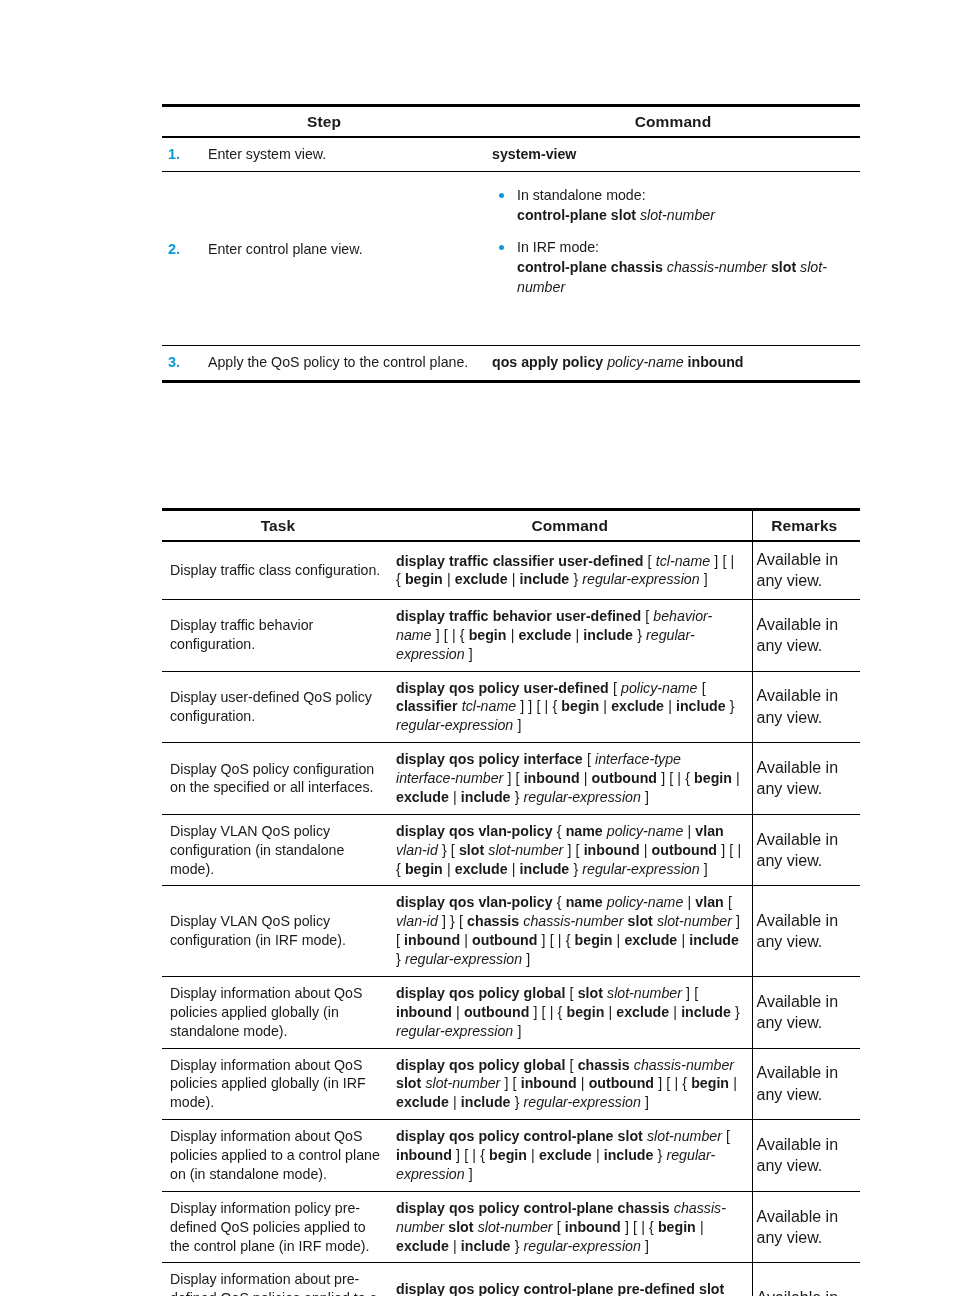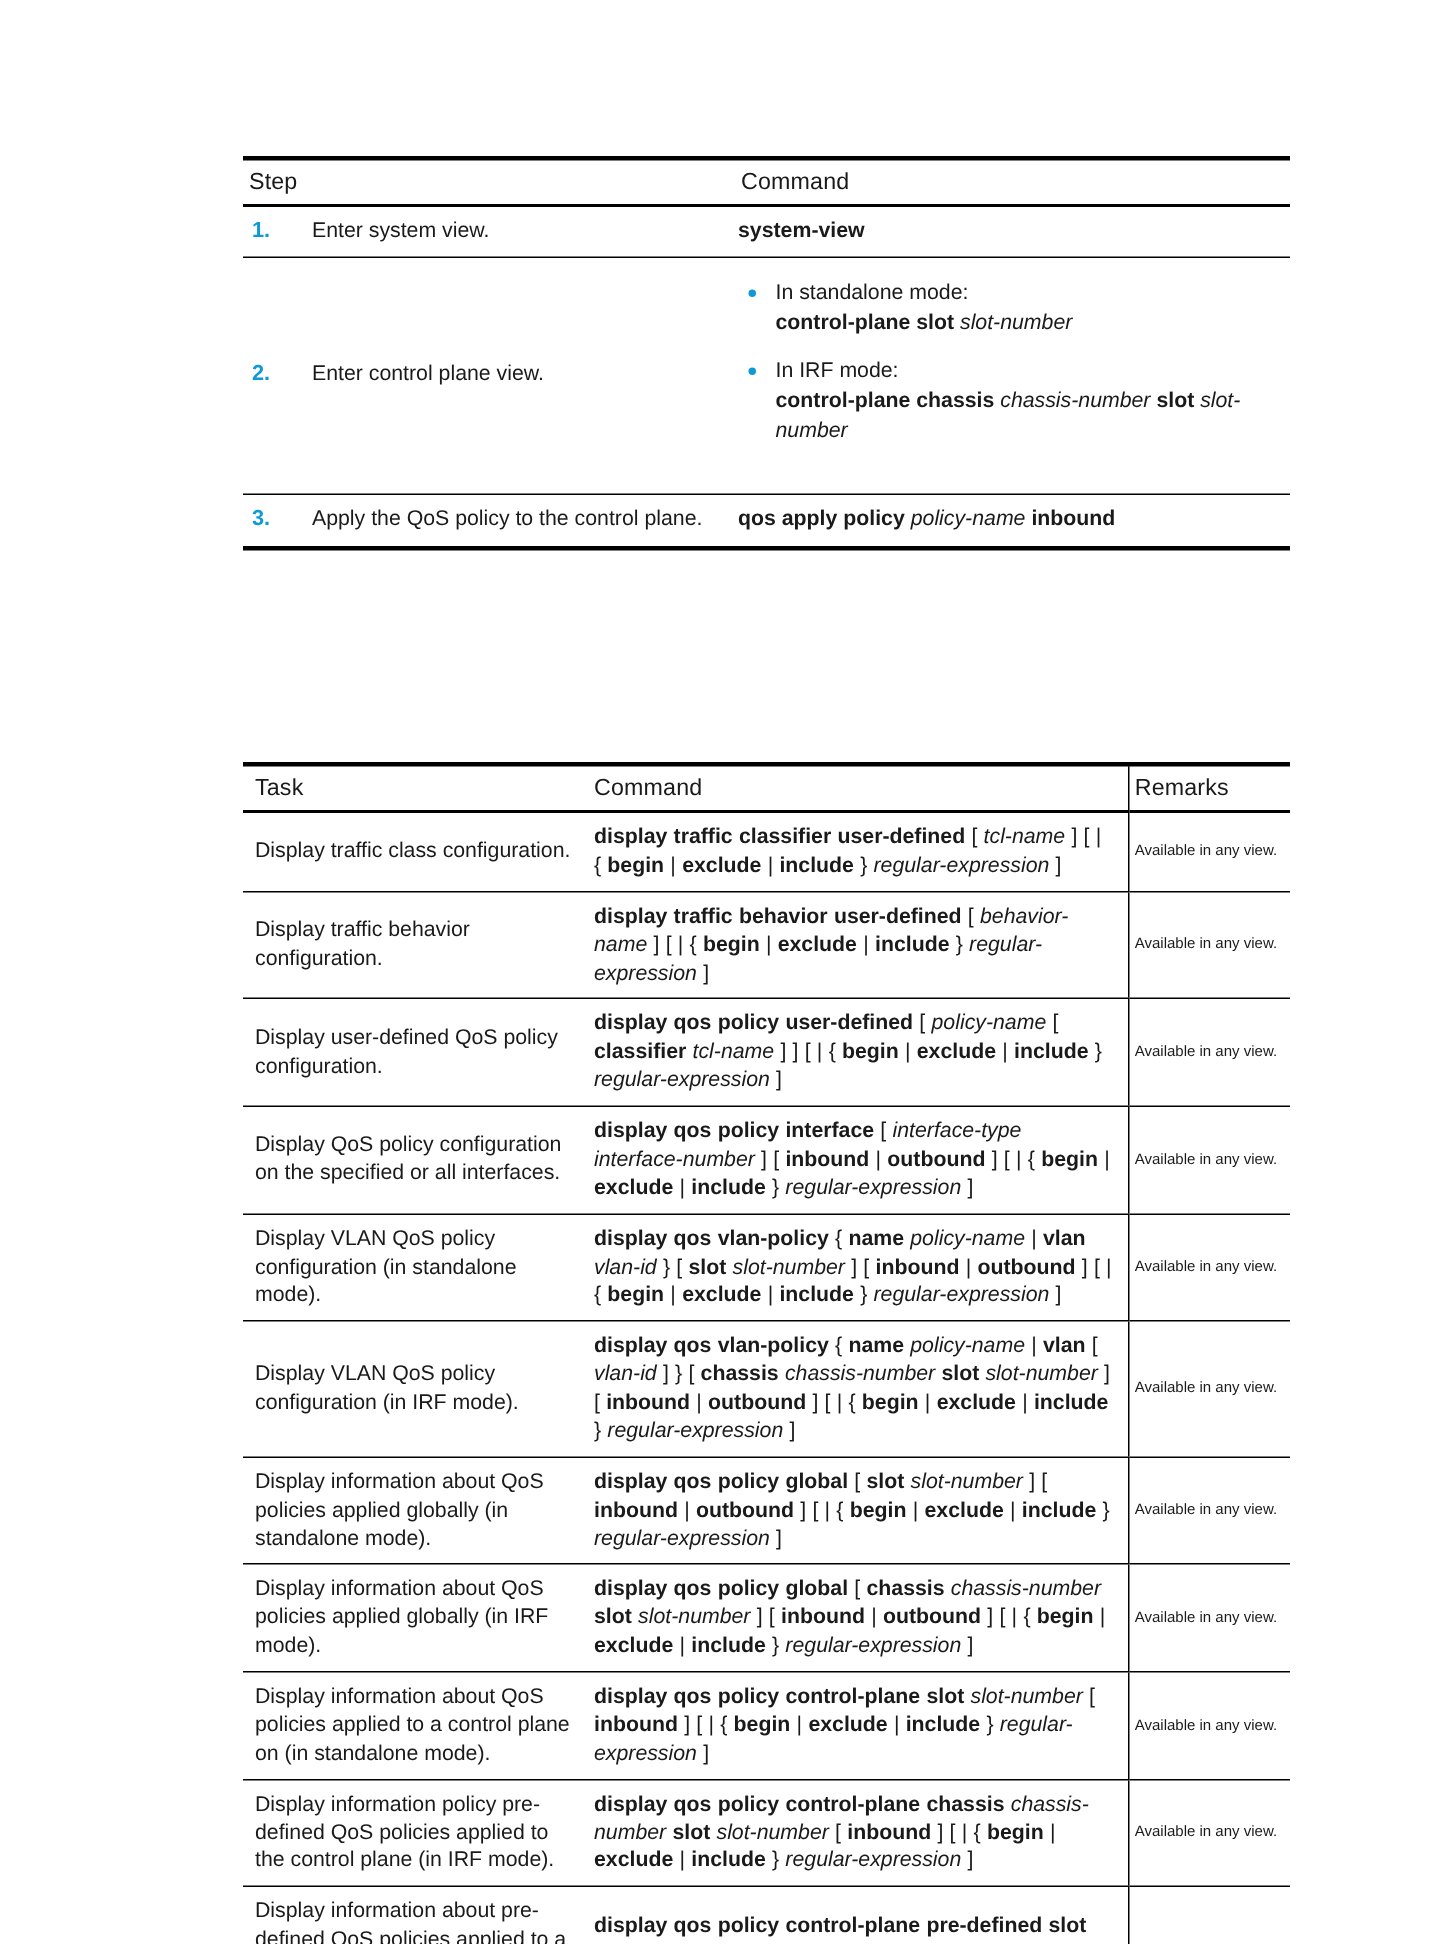--- a/index.html
+++ b/index.html
@@ -27,22 +27,22 @@
   .doc-table {
     border-collapse: collapse;
     table-layout: fixed;
     width: 698px;
     margin-left: 162px;
     border-top: 3px solid #000;
     border-bottom: 3px solid #000;
   }
   .doc-table thead th {
     border-bottom: 2.5px solid #000;
-    text-align: left;
-    font-weight: normal;
+    text-align: center;
+    font-weight: bold;
     font-size: 15.5px;
     padding: 6px 8px 5px 4px;
     vertical-align: bottom;
     letter-spacing: .1px;
   }
   .doc-table tbody td {
     border-bottom: 1px solid #000;
     vertical-align: middle;
     padding: 7px 8px 7px 4px;
     font-size: 14.2px;
@@ -62,21 +62,21 @@
     color: #0e9ad6;
     font-weight: bold;
     font-size: 14.5px;
     vertical-align: top;
     padding-left: 6px;
     white-space: nowrap;
   }
   #steps-table td.step-txt { vertical-align: top; }
   #steps-table td.cmd      { vertical-align: top; padding-left: 2px; }
 
-  #steps-table tr.tall td { padding-top: 14px; padding-bottom: 16px; }
+  #steps-table tr.tall td { padding-top: 14px; padding-bottom: 32px; }
   #steps-table tr.tall td.num,
   #steps-table tr.tall td.step-txt { vertical-align: middle; }
 
   
   ul.bullets {
     margin: 0;
     padding: 0;
     list-style: none;
   }
   ul.bullets > li {
@@ -121,21 +121,21 @@
   #display-table col.c-task { width: 232px; }
   #display-table col.c-cmd2 { width: 358px; }
   #display-table col.c-rem  { width: 108px; }
 
   #display-table th.h-rem,
   #display-table td.rem {
     border-left: 1px solid #000;
   }
   #display-table td.task { padding-left: 8px; padding-right: 12px; }
   #display-table td.cmd2 { padding-left: 2px; padding-right: 10px; }
-  #display-table td.rem  { font-size: 10px; line-height: 1.34; margin-left: 40px; }
+  #display-table td.rem  { font-size: 16px; line-height: 1.34; margin-left: 40px; }
   #display-table th.h-task { padding-left: 8px; }
   #display-table th.h-cmd2 { padding-left: 2px; }
 
   
   .b  { font-weight: bold; }
   .i  { font-style: italic; }
   .cmdtext { word-spacing: .2px; }
 </style>
 </head>
 <body>

